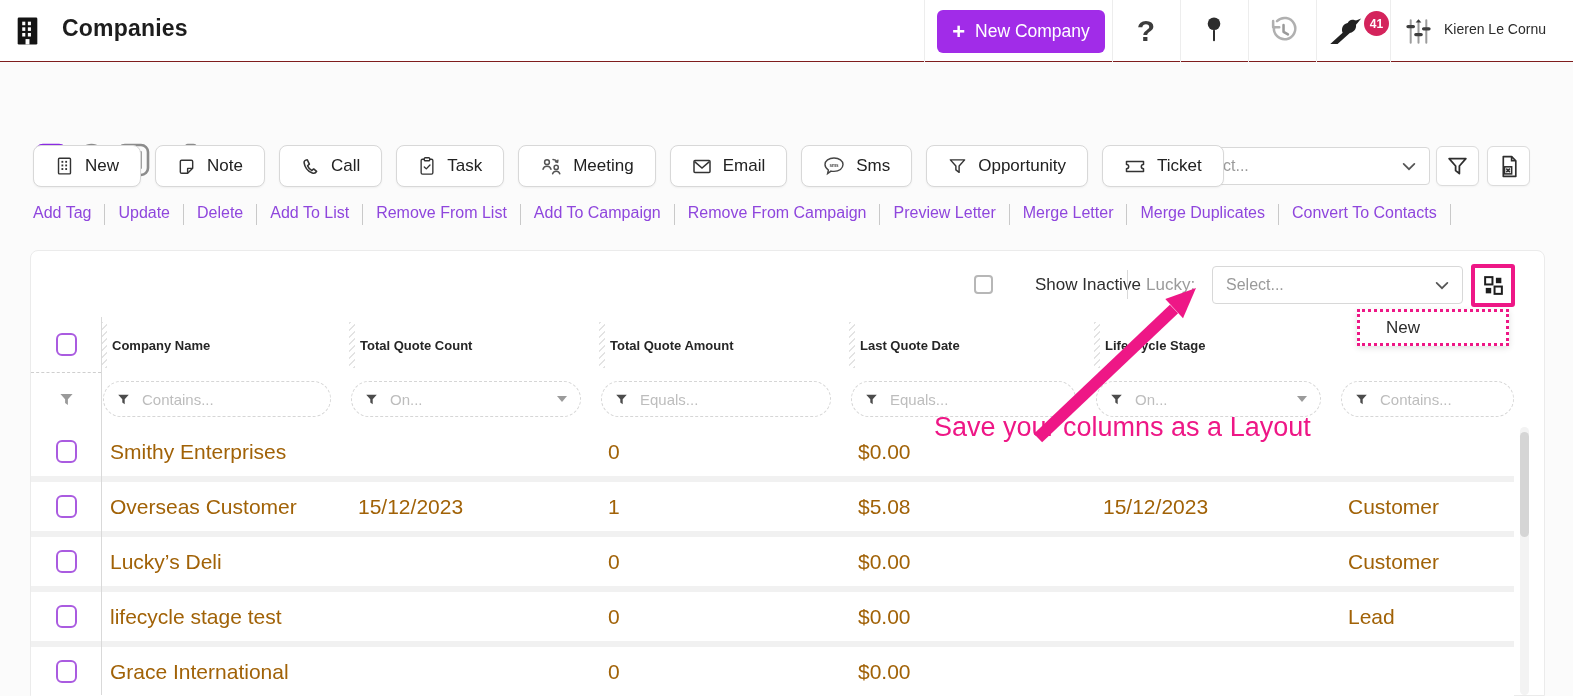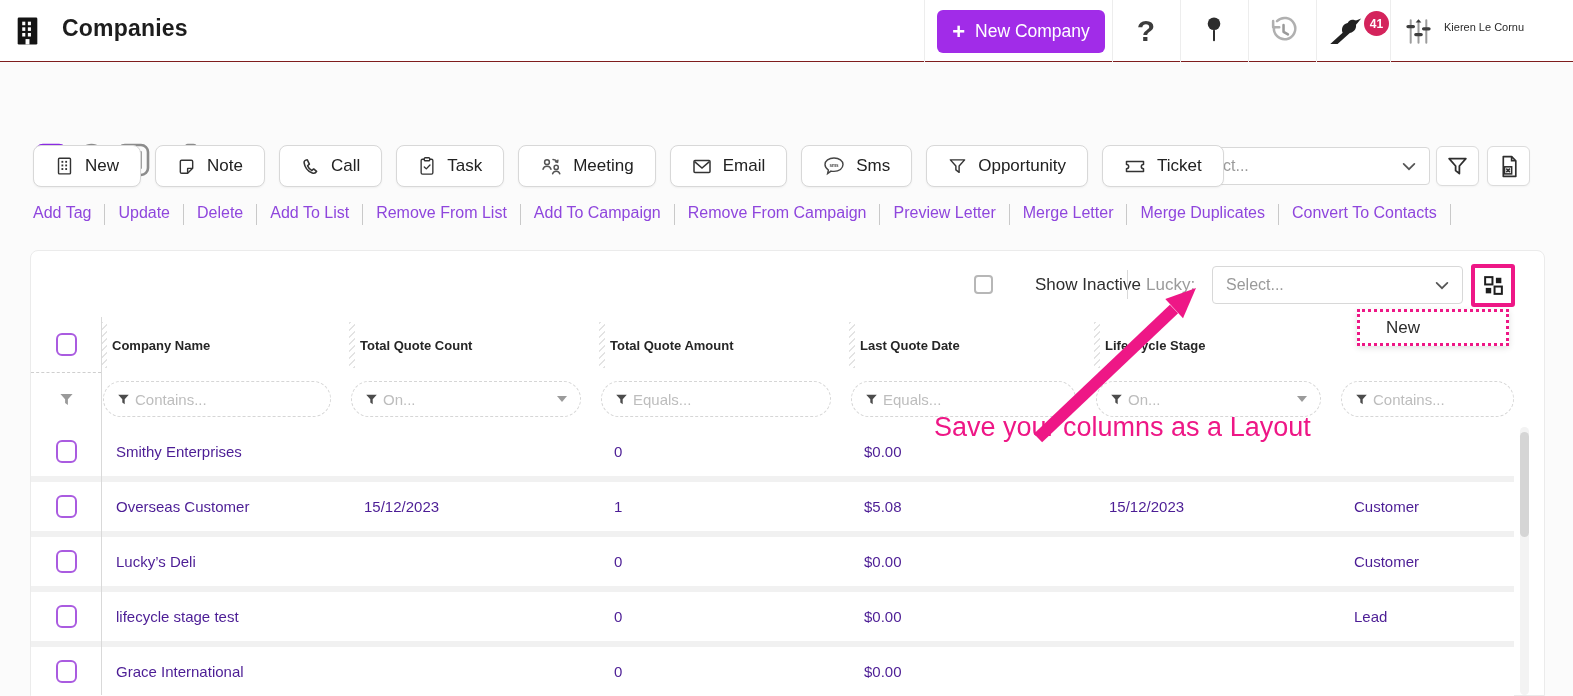--- a/index.html
+++ b/index.html
@@ -10,21 +10,21 @@
 
 .appbar{position:absolute;left:0;top:0;width:1573px;height:62px;background:#fff;border-bottom:1px solid #7f1d1d;z-index:4}
 .brand{position:absolute;left:14px;top:16px}
 .apptitle{position:absolute;left:62px;top:15px;font-size:23px;font-weight:bold;color:#1d1d1d;letter-spacing:.2px}
 .hdiv{position:absolute;top:0;width:1px;height:62px;background:#ededed}
 .btn-newco{position:absolute;left:937px;top:10px;width:168px;height:43px;background:#a12ce8;border:none;border-radius:6px;color:#fff;font-size:17.5px;display:flex;align-items:center;justify-content:center;gap:10px;cursor:pointer;font-family:inherit}
 .btn-newco .plus{font-size:22px;font-weight:bold;line-height:1}
 .hicon{position:absolute;top:0;height:62px;display:flex;align-items:center;justify-content:center;cursor:pointer}
 .help-q{font-size:30px;font-weight:800;color:#3c3c3c}
 .badge{position:absolute;left:1364px;top:11px;width:25px;height:25px;border-radius:50%;background:#d4245c;color:#fff;font-size:12px;font-weight:bold;display:flex;align-items:center;justify-content:center;z-index:5}
-.username{position:absolute;left:1444px;top:21px;font-size:11px;color:#2b2b2b}
+.username{position:absolute;left:1444px;top:21px;font-size:14px;color:#2b2b2b}
 
 
 .viewbar{position:absolute;left:0;top:62px;width:1573px;height:73px}
 .vicon{position:absolute;top:81px;cursor:pointer}
 .filter-label{position:absolute;left:1120px;top:91px;font-size:17px;color:#8e8e8e}
 .sel{display:flex;align-items:center;justify-content:space-between;background:#fff;border:1px solid #d8d8d8;border-radius:4px;padding:0 13px;color:#9a9a9a;font-size:16px;cursor:pointer}
 .sel-filter{position:absolute;left:1177px;top:85px;width:253px;height:38px}
 .sqbtn{position:absolute;top:84px;width:43px;height:40px;background:#fff;border:1px solid #dcdcdc;border-radius:6px;display:flex;align-items:center;justify-content:center;cursor:pointer;box-shadow:0 1px 2px rgba(0,0,0,.04)}
 
 
@@ -48,26 +48,26 @@
 
 .tgrid{display:grid;grid-template-columns:70px 248px 250px 250px 245px 245px 175px}
 .thead{position:absolute;left:0;top:66px;width:1483px;height:56px}
 .th{display:flex;align-items:center;font-weight:bold;font-size:13px;color:#262626;overflow:hidden;white-space:nowrap}
 .hatch{width:6px;height:46px;margin-right:5px;flex:none;background:repeating-linear-gradient(135deg,#e3e3e3 0 1.5px,transparent 1.5px 5px)}
 .th0{display:flex;align-items:center;justify-content:center;border-bottom:1px dashed #cfcfcf}
 .cb{width:21px;height:23px;border:2px solid #aa5be0;border-radius:6px;background:#fff;cursor:pointer;flex:none}
 .frow{position:absolute;left:0;top:124px;width:1483px;height:48px}
 .fc{display:flex;align-items:center;padding:0 18px 0 2px}
 .fc0{display:flex;align-items:center;justify-content:center;padding:0}
-.pill{display:flex;align-items:center;gap:5px;width:100%;height:36px;padding:0 13px;background:#fff;border:1px dashed #d6d6d6;border-radius:18px;cursor:text}
+.pill{display:flex;align-items:center;gap:12px;width:100%;height:36px;padding:0 13px;background:#fff;border:1px dashed #d6d6d6;border-radius:18px;cursor:text}
 .pill .ph{color:#bdbdbd;font-size:15px;white-space:nowrap}
 .caret{margin-left:auto;width:0;height:0;border-left:5px solid transparent;border-right:5px solid transparent;border-top:6px solid #9b9b9b;cursor:pointer}
 .rows-wrap{position:absolute;left:0;top:176px;width:1483px;height:270px;background:#f1f1f1}
 .trow{height:49px;background:#fff;margin-bottom:6px;align-items:center}
-.td{font-size:15px;color:#4c1d95;padding-left:15px;white-space:nowrap;overflow:hidden}
+.td{font-size:21px;color:#a16207;padding-left:9px;white-space:nowrap;overflow:hidden}
 .td0{display:flex;align-items:center;justify-content:center;height:100%;padding:0}
 .vline{position:absolute;left:70px;top:66px;bottom:0;width:1px;background:#d9d9d9;z-index:3}
 .sbar-track{position:absolute;left:1489px;top:176px;bottom:0;width:9px;background:#f3f3f3;border-radius:5px}
 .sbar-thumb{position:absolute;left:1489px;top:181px;width:9px;height:105px;background:#d5d5d5;border-radius:5px;cursor:grab}
 
 
 .annot-text{position:absolute;left:934px;top:412px;font-size:27px;color:#ee1786;z-index:6;white-space:nowrap}
 .annot-arrow{position:absolute;left:1020px;top:280px;z-index:6;pointer-events:none}
 </style>
 </head>

